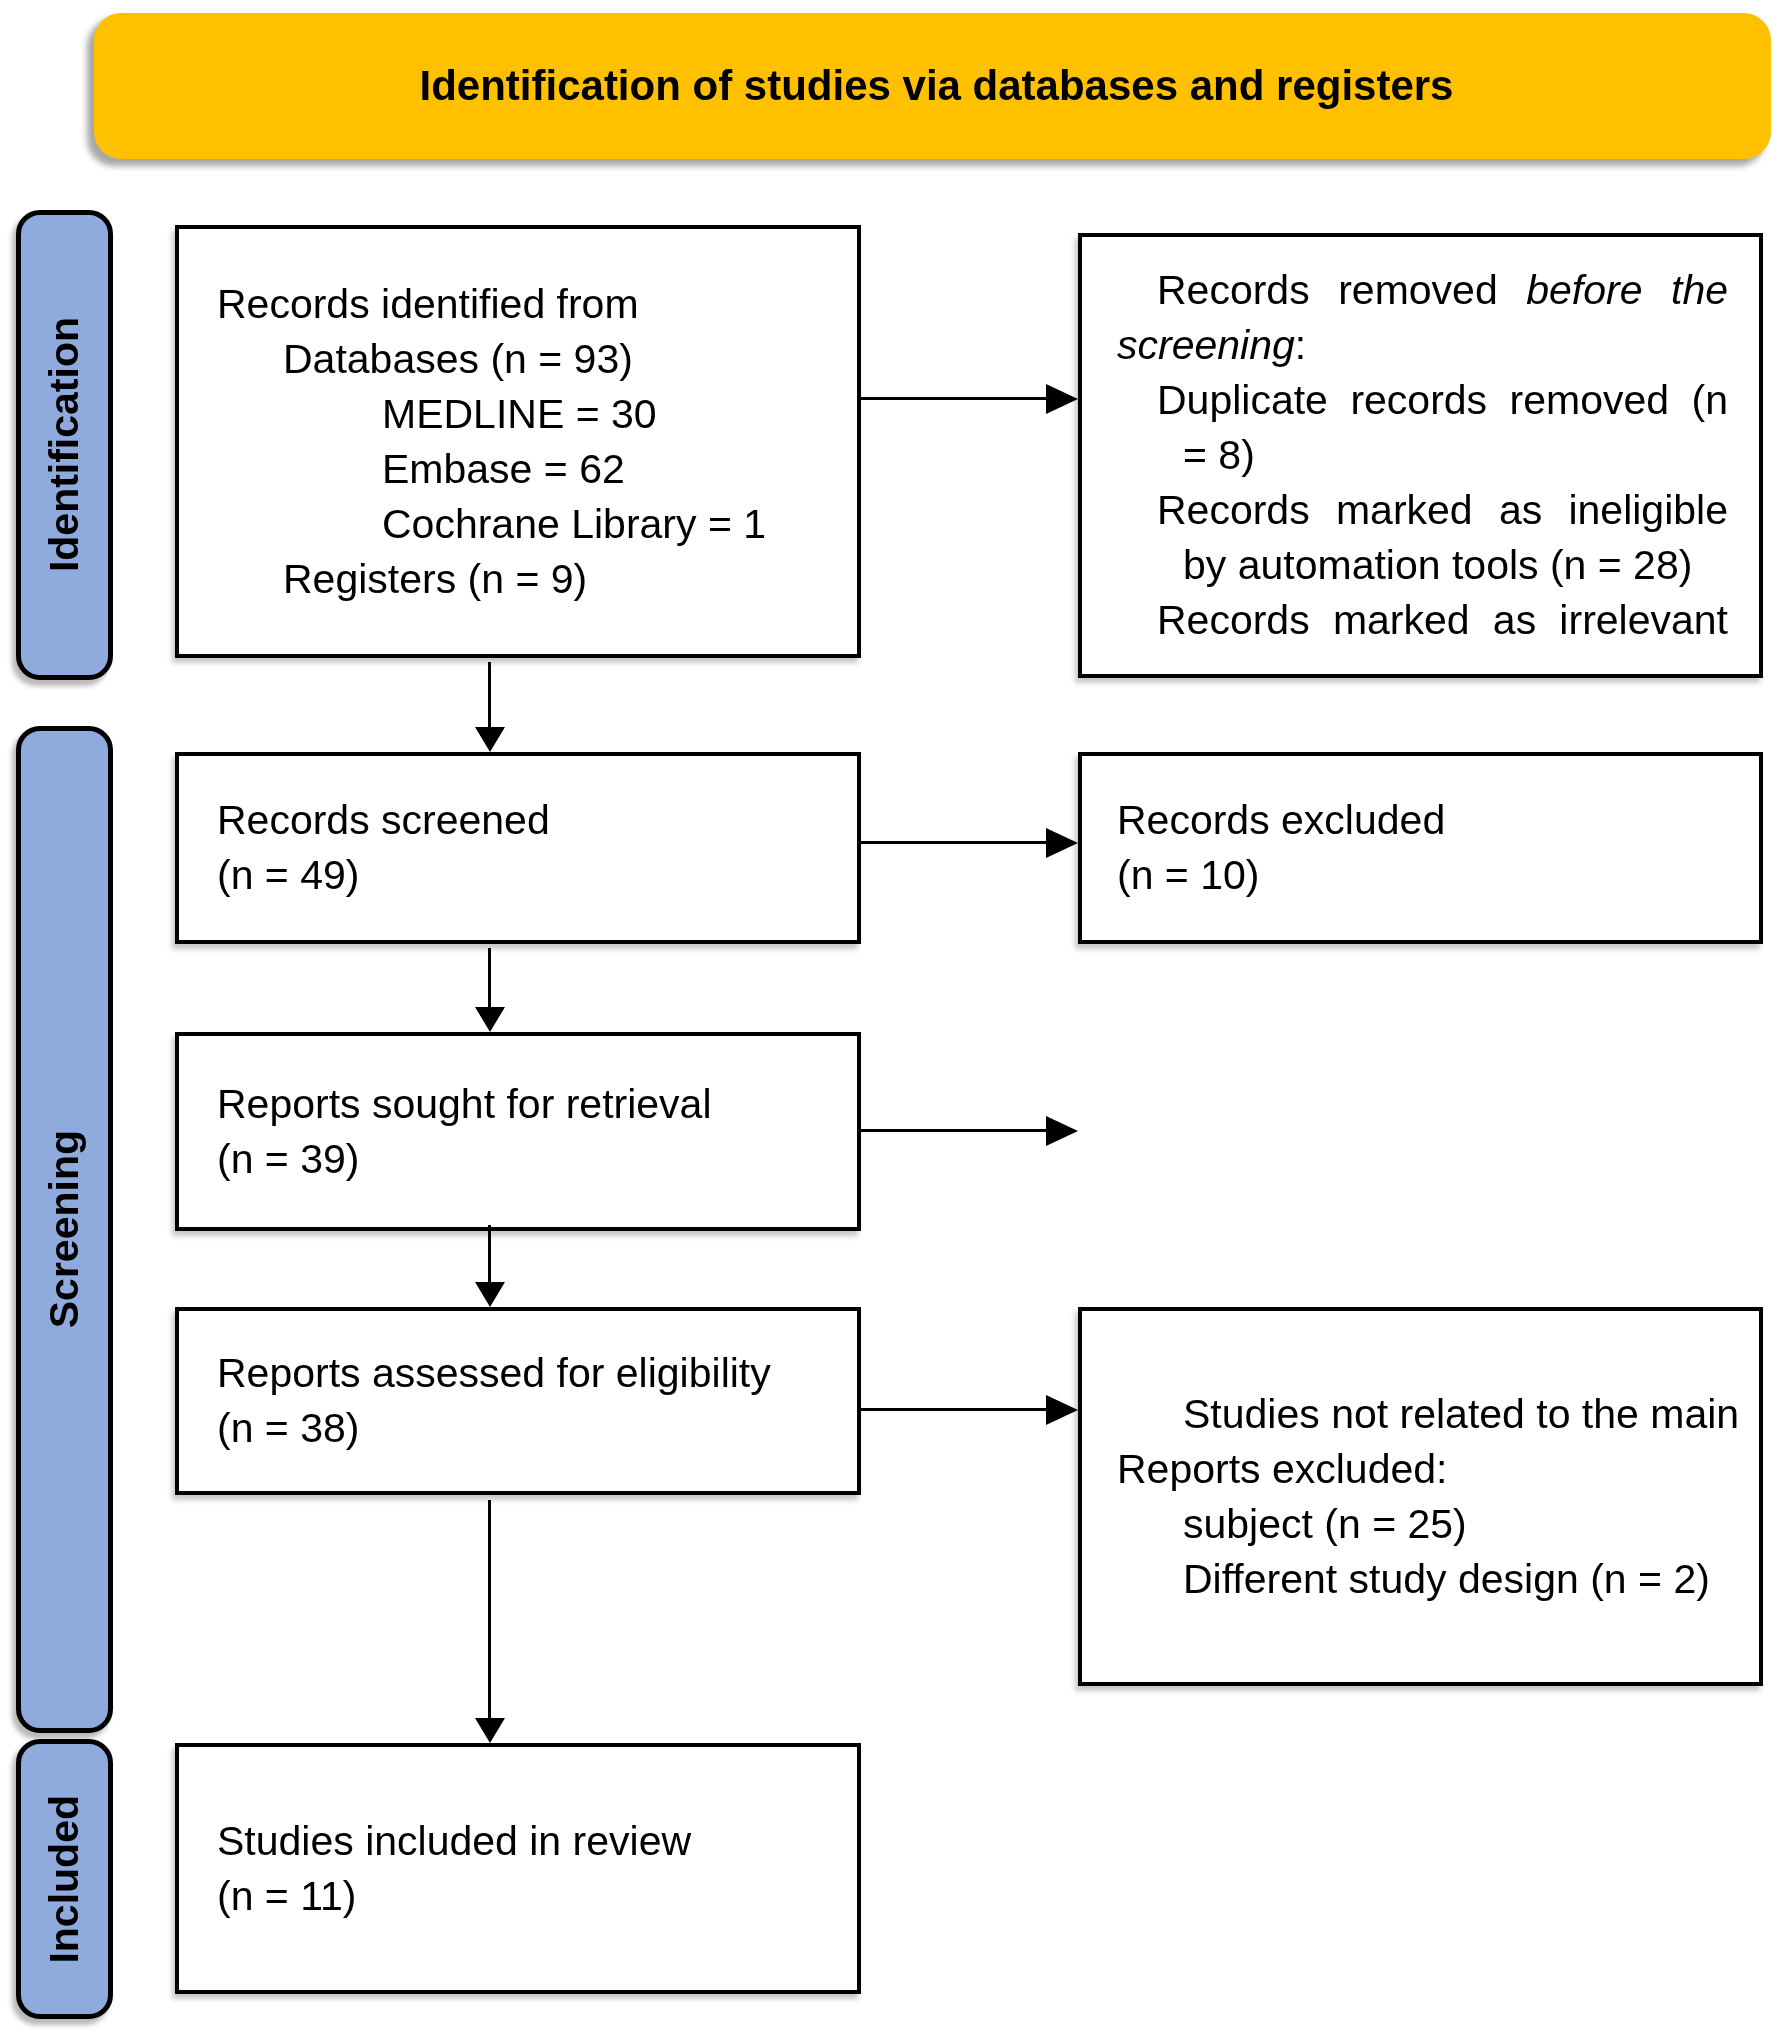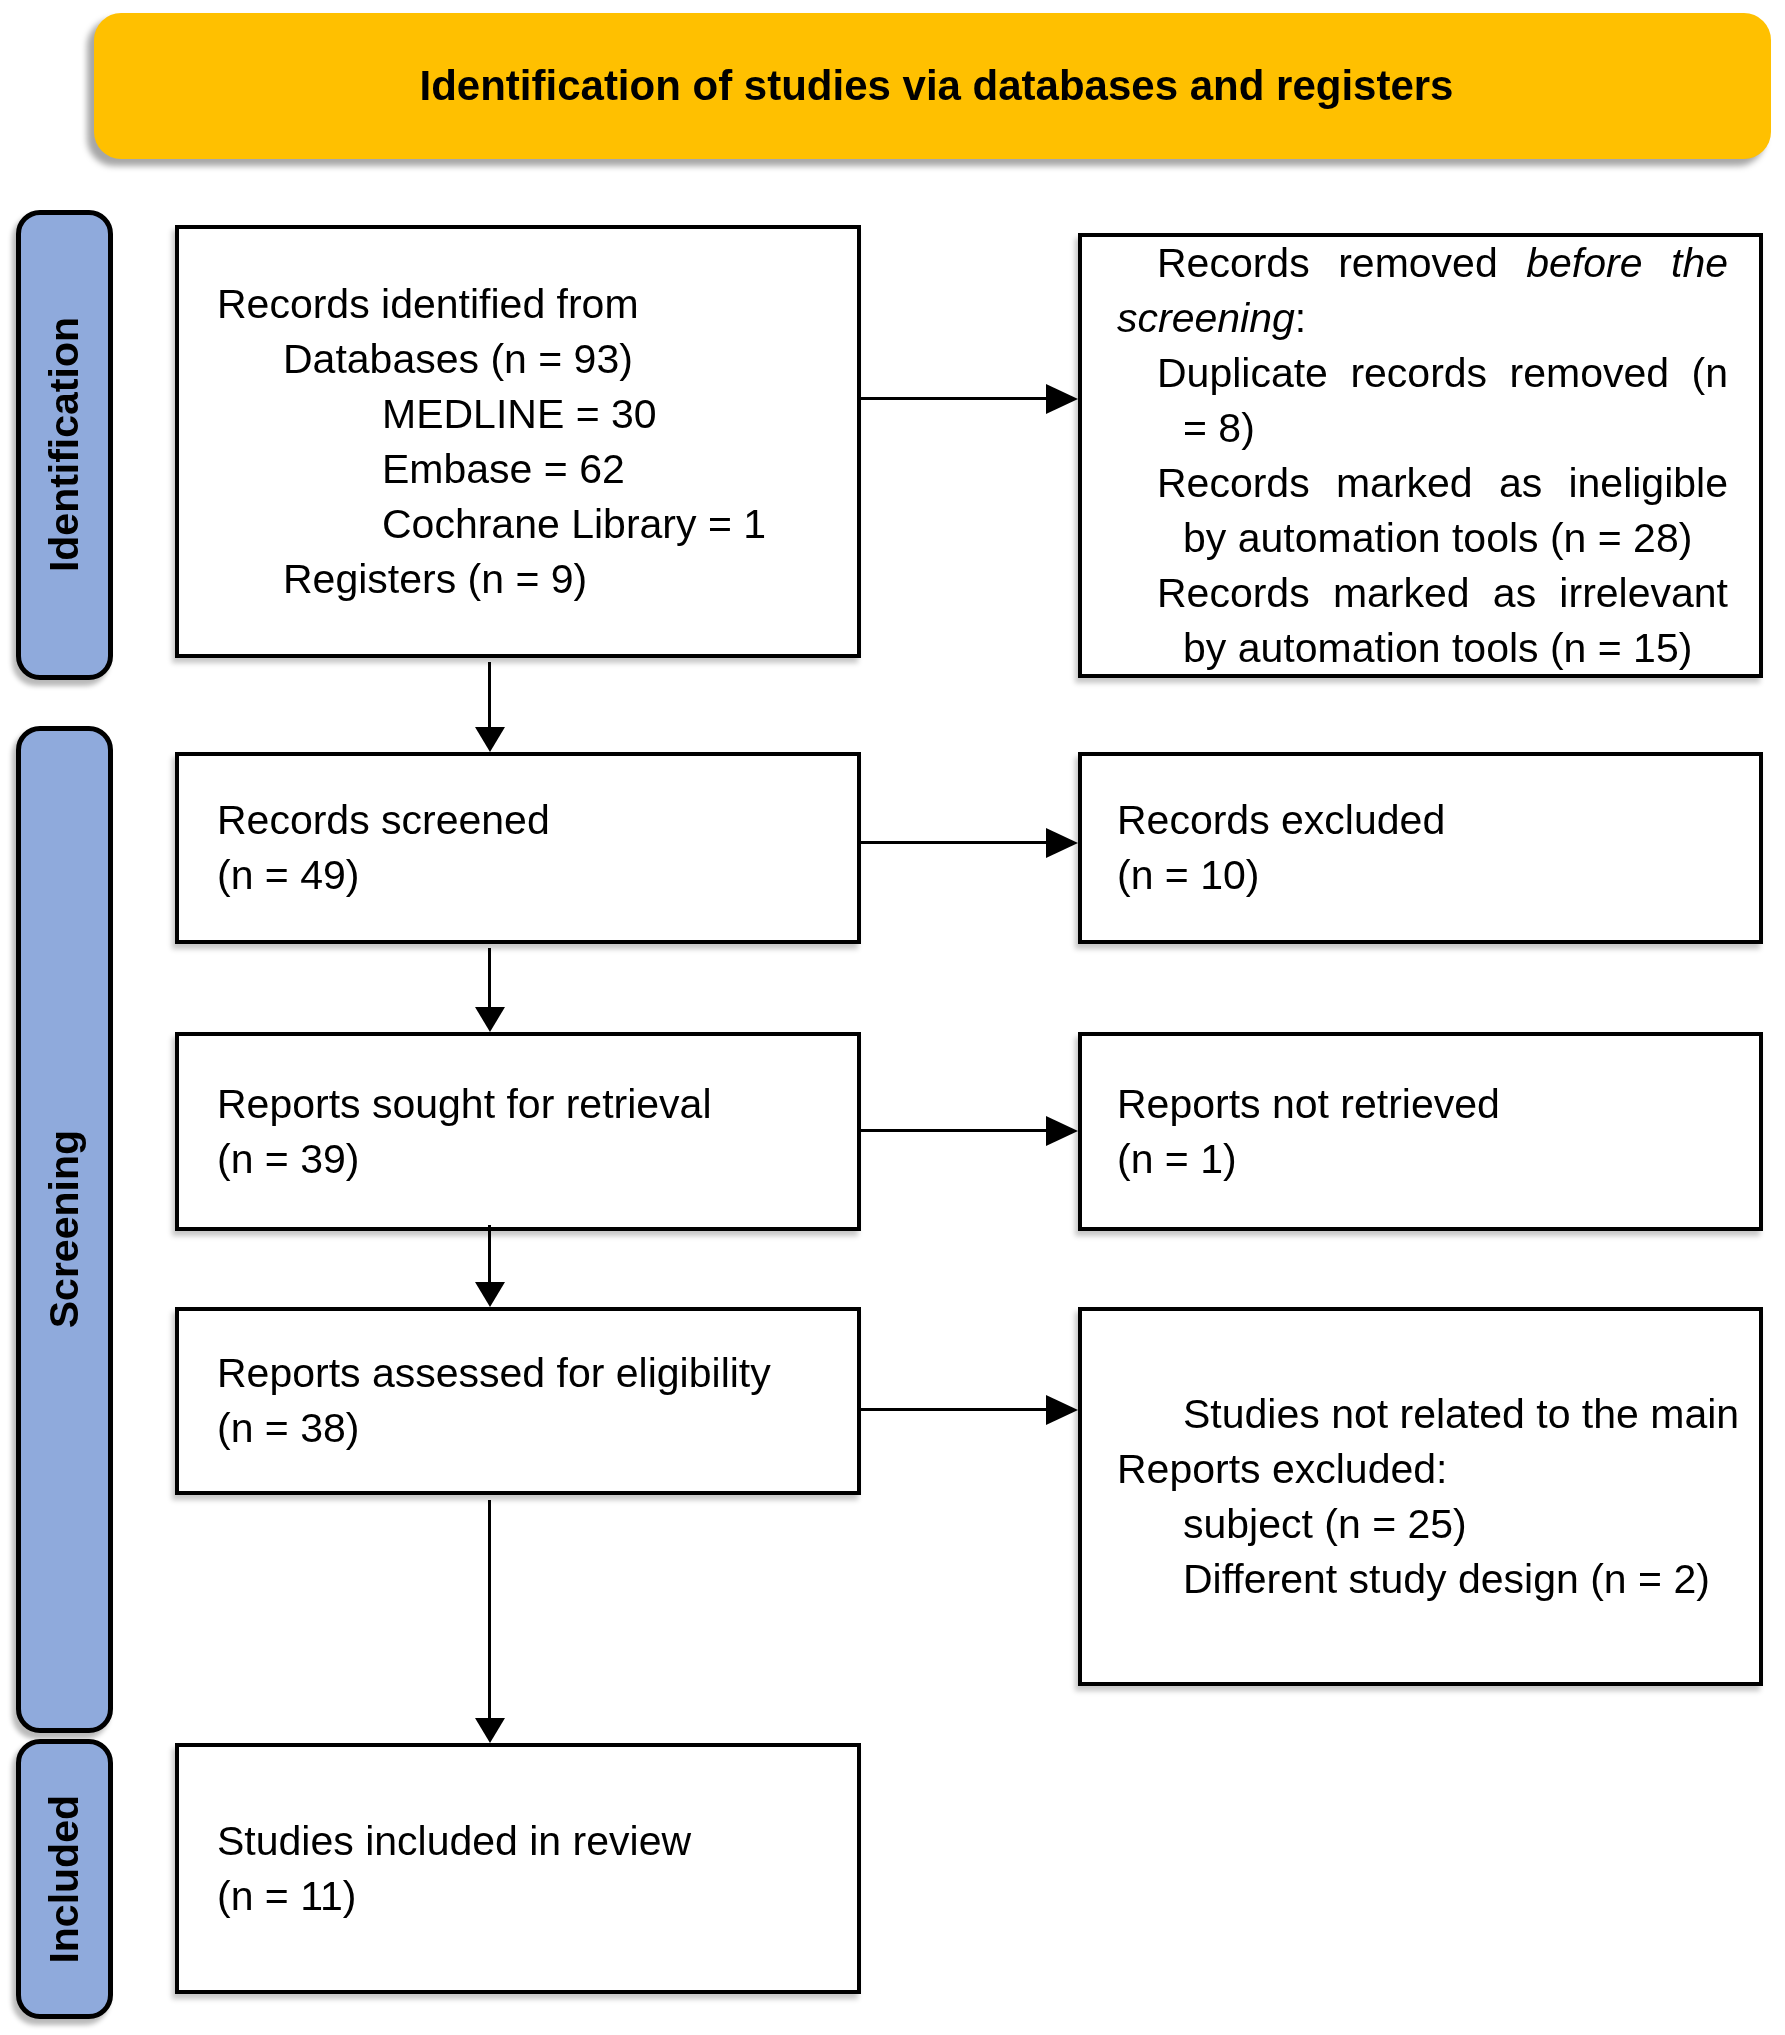--- a/index.html
+++ b/index.html
@@ -100,29 +100,24 @@
     </div>
 
   <div class="fbox colR bR1">
       <div class="tline ind0 stretch"><span>Records removed </span><span class="it">before the</span></div>
       <div class="tline ind0"><span class="it">screening</span><span>:</span></div>
       <div class="tline ind1 stretch"><span>Duplicate records removed (n</span></div>
       <div class="tline ind1"><span>= 8)</span></div>
       <div class="tline ind1 stretch"><span>Records marked as ineligible</span></div>
       <div class="tline ind1"><span>by automation tools (n = 28)</span></div>
       <div class="tline ind1 stretch"><span>Records marked as irrelevant</span></div>
-      <div class="tline ind1"><span>by automation tools (n = 15)</span></div>
     </div>
   <div class="fbox colR bR2">
       <div class="tline ind0"><span>Records excluded</span></div>
       <div class="tline ind0"><span>(n = 10)</span></div>
-    </div>
-  <div class="fbox colR bR3">
-      <div class="tline ind0"><span>Reports not retrieved</span></div>
-      <div class="tline ind0"><span>(n = 1)</span></div>
     </div>
   <div class="fbox colR bR4">
       <div class="tline ind1"><span>Studies not related to the main</span></div>
       <div class="tline ind0"><span>Reports excluded:</span></div>
       <div class="tline ind1"><span>subject (n = 25)</span></div>
       <div class="tline ind1"><span>Different study design (n = 2)</span></div>
     </div>
 
   <div>
     <div class="vline" style="left:488px;top:662px;height:66px;"></div>

